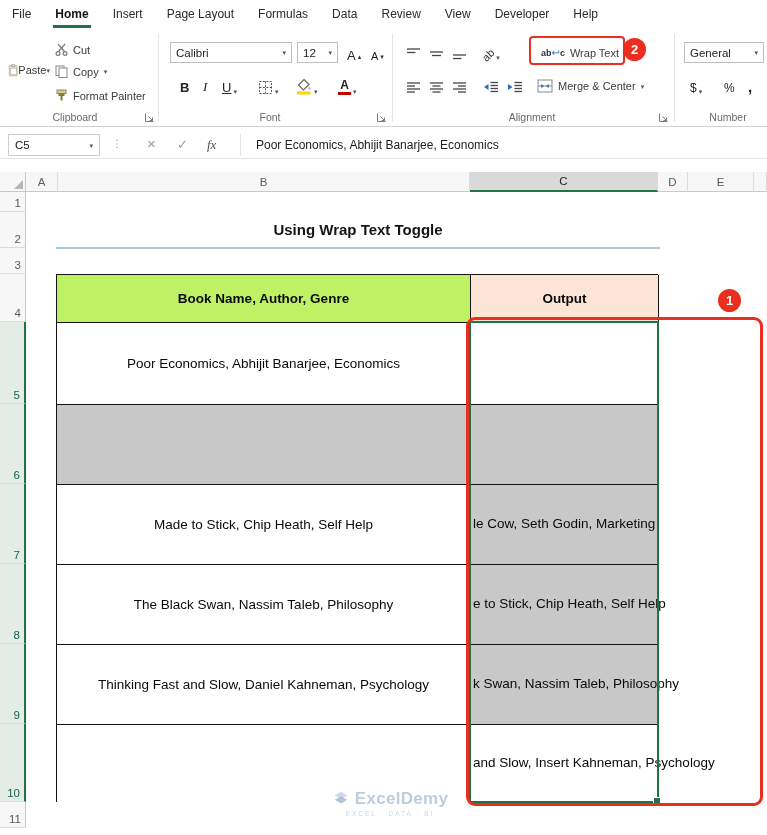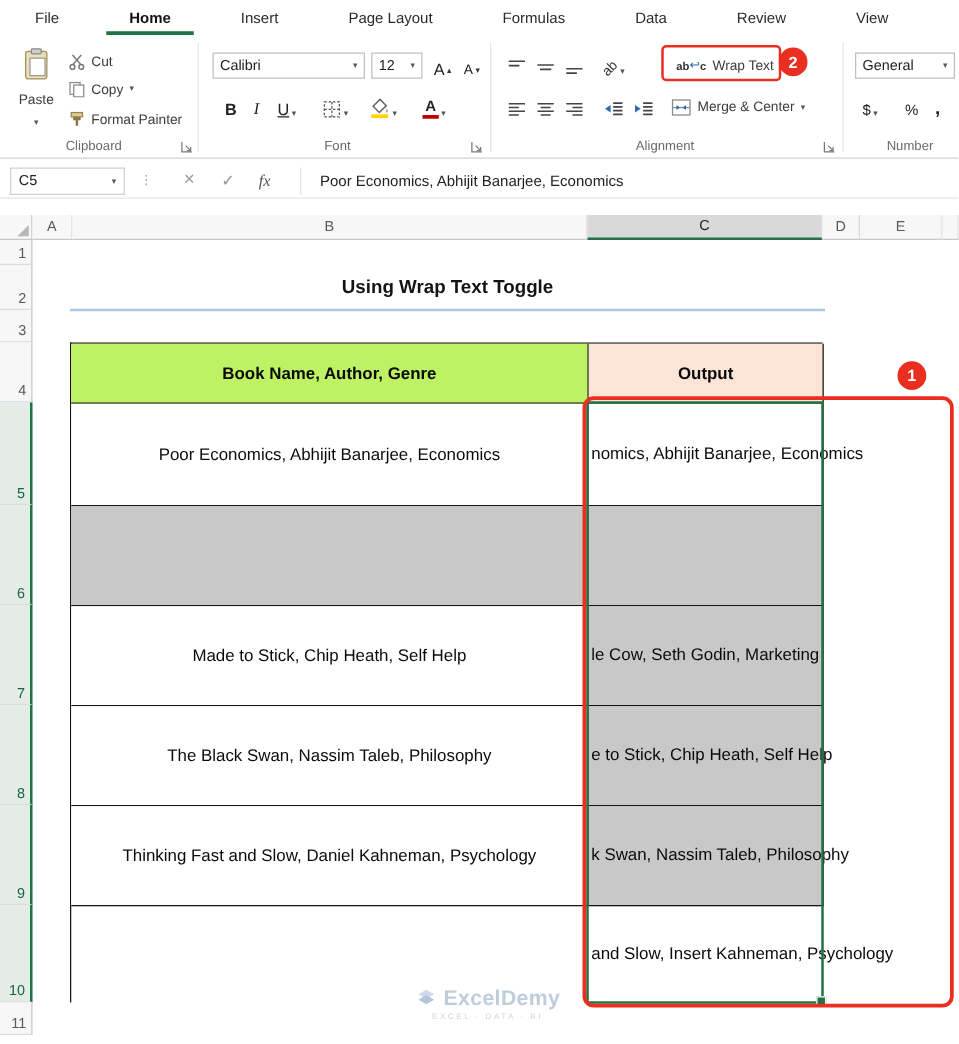--- a/index.html
+++ b/index.html
@@ -2,34 +2,34 @@
 <html><head>
 <meta charset="utf-8">
 <style>
   *{margin:0;padding:0;box-sizing:border-box}
   html,body{width:767px;height:835px}
   body{font-family:"Liberation Sans",sans-serif;background:#fff;overflow:hidden;-webkit-font-smoothing:antialiased}
   #app{position:relative;width:767px;height:835px;background:#fff;overflow:hidden}
 
   
   .menubar{position:absolute;left:0;top:0;width:100%;height:28px;display:flex;align-items:stretch;background:#fff;font-size:12px;color:#2b2b2b}
-  .menu-item{padding:0 28px;display:flex;align-items:center;position:relative;cursor:pointer;white-space:nowrap}
+  .menu-item{padding:0 12px;display:flex;align-items:center;position:relative;cursor:pointer;white-space:nowrap}
   .menu-item.active{font-weight:700;color:#141414}
   .menu-item.active::after{content:"";position:absolute;left:10px;right:10px;bottom:0;height:3px;background:#217346}
 
   
   .ribbon{position:absolute;left:0;top:28px;width:100%;height:99px;background:#fff;border-bottom:1px solid #d2d2d2}
   .gsep{position:absolute;top:6px;width:1px;height:88px;background:#e4e4e4}
   .glabel{position:absolute;top:83px;font-size:10.5px;color:#6a6a6a;text-align:center}
   .launcher{position:absolute;top:84px;cursor:pointer}
   .rbtn{position:absolute;display:flex;align-items:center;gap:5px;font-size:11px;color:#3c3c3c;height:19px;padding:0 3px;cursor:pointer;white-space:nowrap}
   .chev{font-size:7px;color:#555;line-height:1}
   .combo{position:absolute;display:flex;align-items:center;justify-content:space-between;border:1px solid #bfbfbf;background:#fff;font-size:11.5px;color:#222;padding:0 5px;height:21px;cursor:pointer}
   .tbtn{position:absolute;display:flex;align-items:flex-end;justify-content:center;gap:2px;height:22px;padding:1px 4px;font-size:13px;color:#222;cursor:pointer}
-  .paste-btn{position:absolute;left:8px;top:8px;width:42px;height:68px;display:flex;flex-direction:column;align-items:center;justify-content:space-between;padding:2px 0;font-size:11px;color:#3c3c3c;cursor:pointer}
+  .paste-btn{position:absolute;left:8px;top:8px;width:42px;height:68px;display:flex;align-items:center;justify-content:space-between;padding:2px 0;font-size:11px;color:#3c3c3c;cursor:pointer}
   .bold-l{font-weight:700}
   .ital-l{font-style:italic;font-family:"Liberation Serif",serif}
   .und-l{text-decoration:underline}
   .colorstack{display:flex;flex-direction:column;align-items:center;line-height:1}
   .colorstack .bar{width:13px;height:3.5px;margin-top:1px}
   .tinyarrow{font-size:7px;line-height:1;color:#333;margin-bottom:2px}
   .bigA{line-height:1}
   .rot{transform:rotate(-45deg);display:inline-block;font-size:11px;color:#333}
   .wrapico{display:flex;align-items:center;font-size:9px;font-weight:700;color:#333;line-height:1}
   .wrapico .blue{color:#2b6cb0;font-weight:400;font-size:10px}
@@ -358,21 +358,20 @@
     <div class="td">Made to Stick, Chip Heath, Self Help</div>
     <div class="td gray"></div>
 
     <div class="td">The Black Swan, Nassim Taleb, Philosophy</div>
     <div class="td gray"></div>
 
     <div class="td">Thinking Fast and Slow, Daniel Kahneman, Psychology</div>
     <div class="td gray"></div>
   </div>
 
-  <div class="frag" style="top:354px">nomics, Abhijit Banarjee, Economics</div>
   <div class="frag" style="top:515px">le Cow, Seth Godin, Marketing</div>
   <div class="frag" style="top:595px">e to Stick, Chip Heath, Self Help</div>
   <div class="frag" style="top:675px">k Swan, Nassim Taleb, Philosophy</div>
   <div class="frag" style="top:754px">and Slow, Insert Kahneman, Psychology</div>
 
   <div class="selrange"></div>
   <div class="fillhandle"></div>
 
   <div class="annobox1"></div>
   <div class="badge" style="left:718px;top:289px">1</div>

